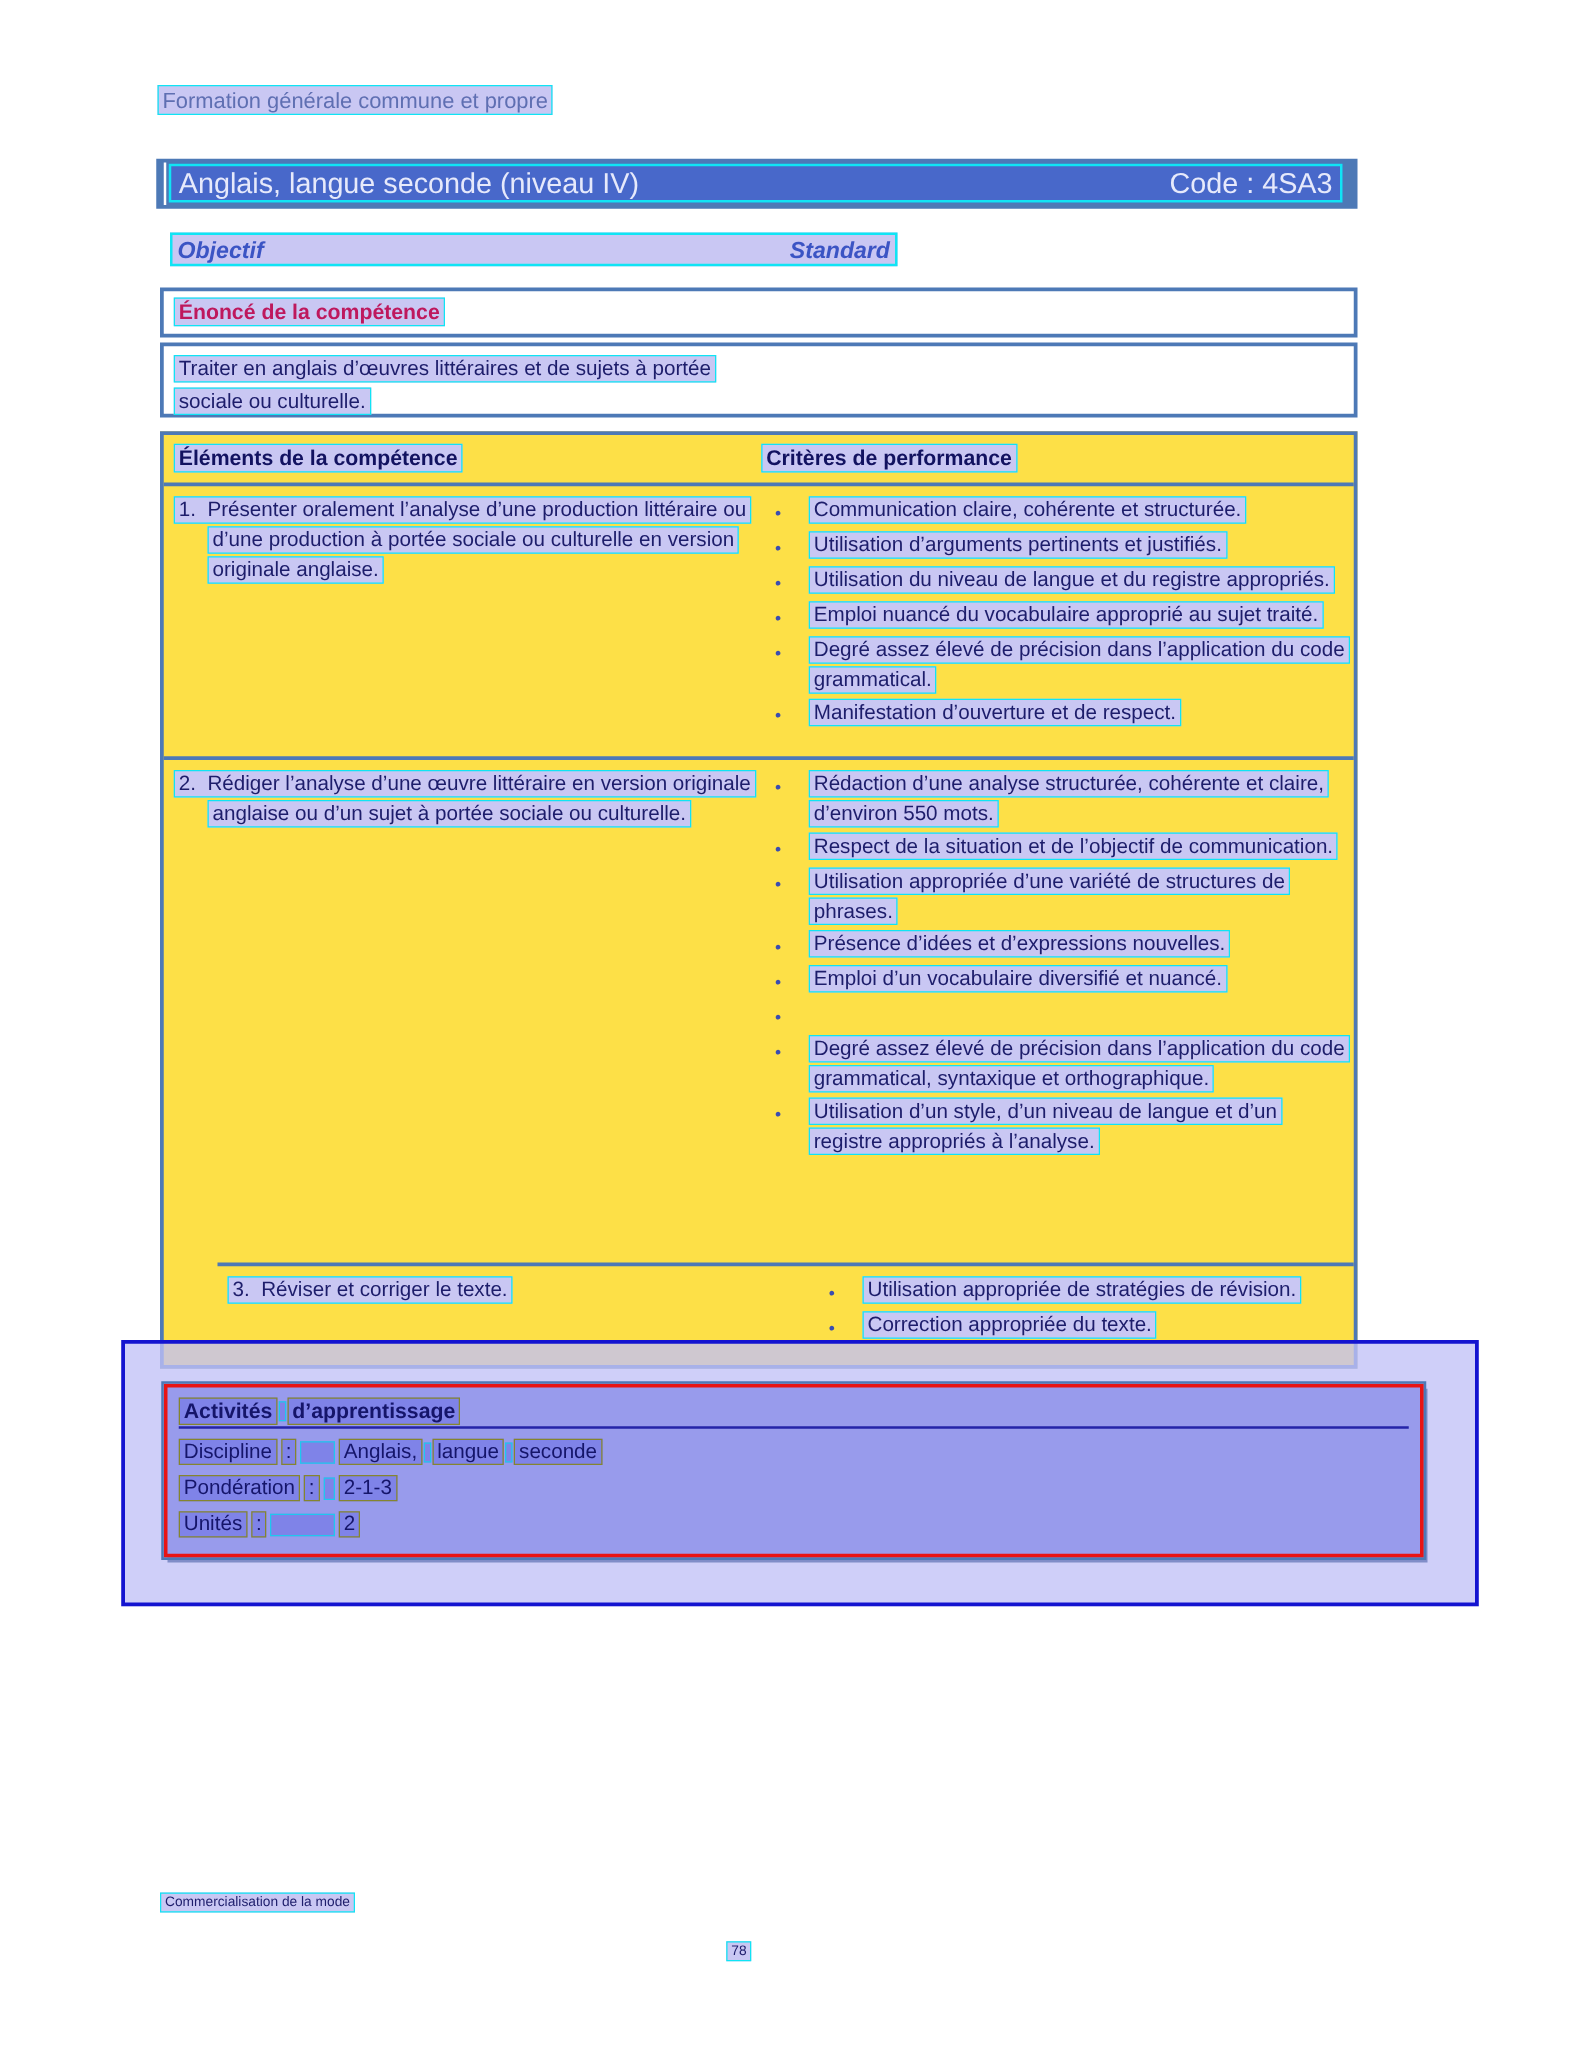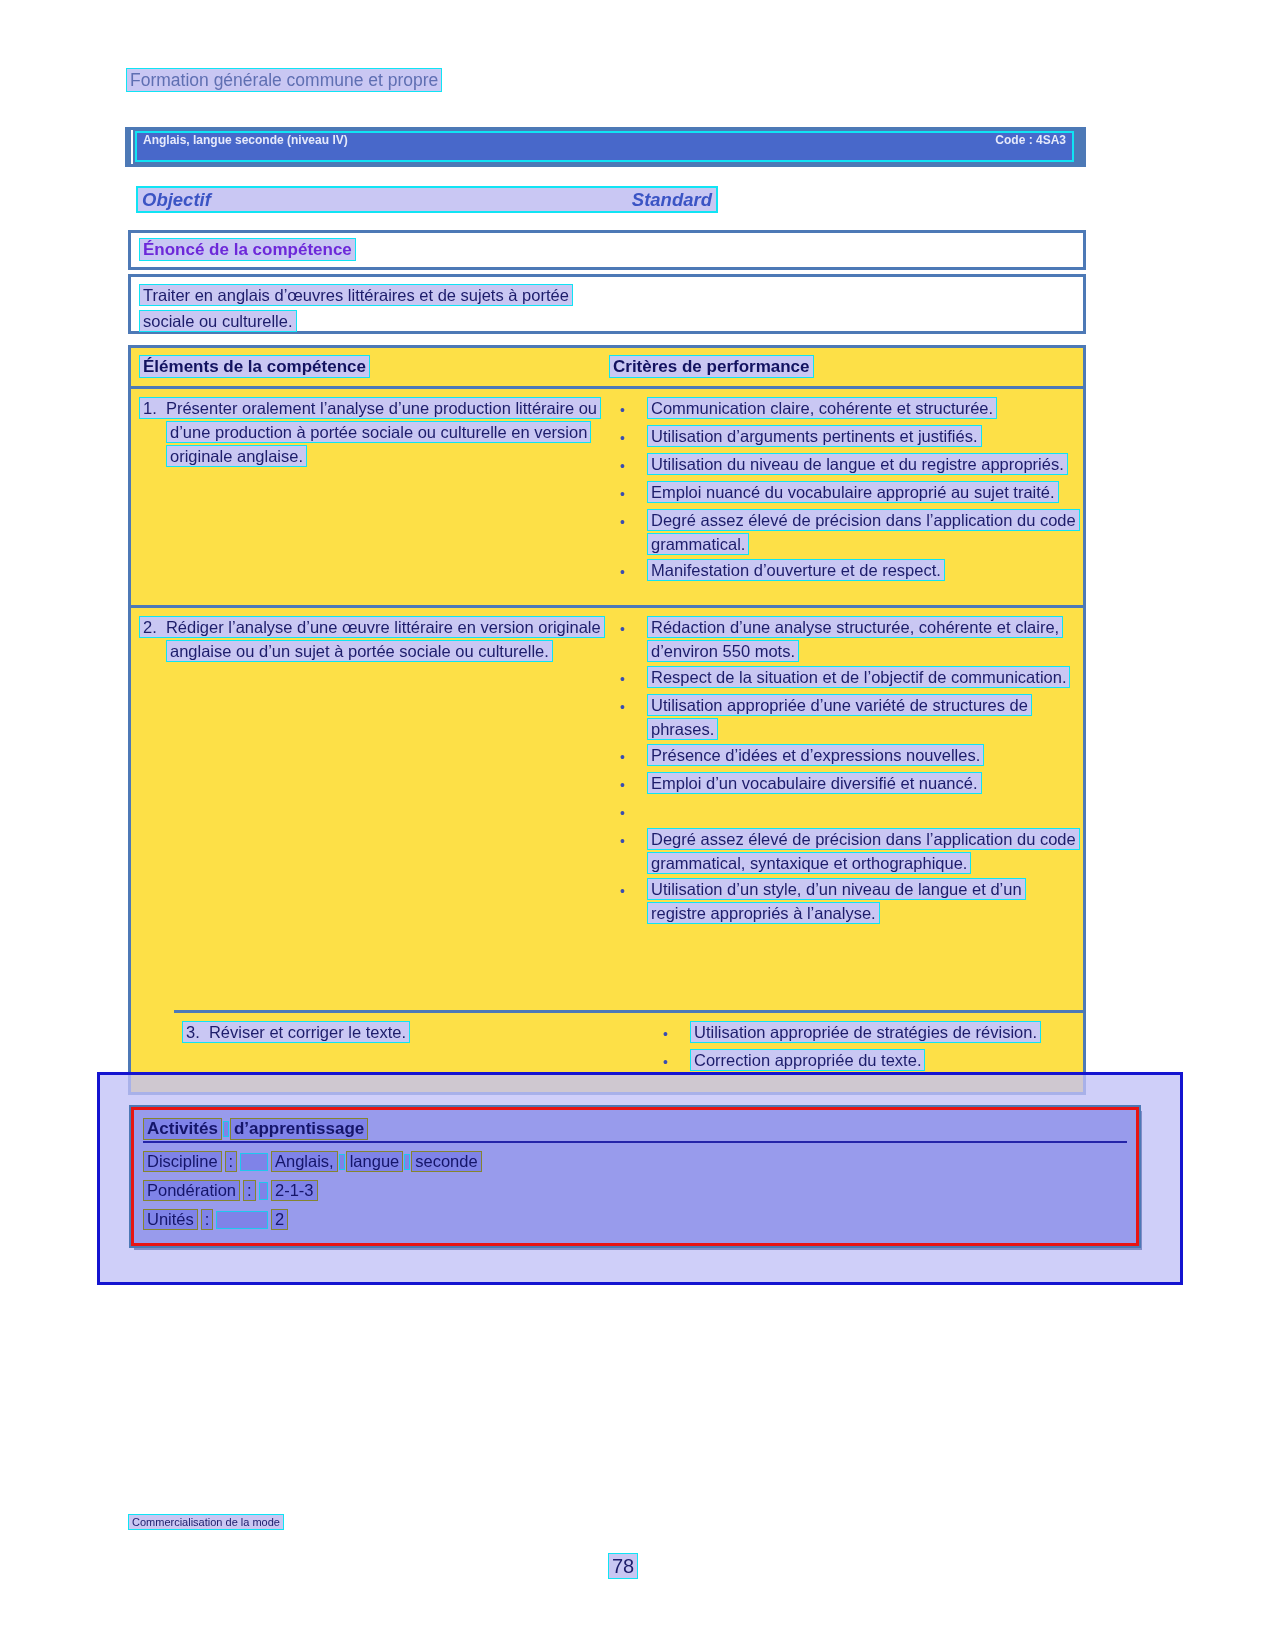--- a/index.html
+++ b/index.html
@@ -21,41 +21,41 @@
 
   .top-label { position:absolute; left:126px; top:70px; font-size:17.5px; }
 
   .header-bar {
     position:absolute; left:125px; top:127px; width:961px; height:40px;
     background:var(--bar-fill,#4d79b6);
   }
   .bar-gap { position:absolute; left:6px; top:3px; bottom:3px; width:2px; background:#fff; }
   .bar-hl {
     position:absolute; left:10px; right:12px; top:4px; bottom:5px;
-    display:flex; justify-content:space-between; align-items:flex-start;
+    display:flex; justify-content:space-between; align-items:flex-end;
     background:var(--bar-highlight,#4868ca);
     border:2px solid var(--highlight-border,#10e4f4);
-    padding:0 6px; color:var(--bar-text,#e6e9fb); font-size:12px;font-weight:bold;
+    padding:0 6px; color:var(--bar-text,#e6e9fb); font-size:23px;
   }
 
   .objstd {
     position:absolute; left:136px; top:186px; width:582px; height:27px;
     display:flex; justify-content:space-between; align-items:center;
     background:var(--highlight-fill,#c9c7f3);
     border:2px solid var(--highlight-border,#10e4f4);
     padding:0 4px; font-weight:bold; font-style:italic; font-size:18.5px;
     color:var(--title-blue,#3b54c4);
   }
 
   .box {
     position:absolute; left:128px; width:958px;
     border:3px solid var(--steel-border,#4d79b6); background:#fff;
   }
   .enonce-h { top:230px; height:40px; padding:7px 0 0 8px; font-weight:bold; font-size:17px; }
-  .enonce-h .hl { color:#6d28d9; }
+  .enonce-h .hl { color:#be185d; }
   .enonce-b { top:274px; height:60px; padding:5px 0 0 8px; }
   .enonce-b .txt { max-width:452px; line-height:26px; }
 
   .table {
     position:absolute; left:128px; top:345px; width:958px; height:750px;
     border:3px solid var(--steel-border,#4d79b6); background:#fde047;
     display:flex; flex-direction:column;
   }
   .thead {
     display:flex; font-weight:bold; font-size:17px;
@@ -110,21 +110,21 @@
   .act-row { display:flex; align-items:center; }
   .act-label-area { flex:0 0 128px; display:flex; align-items:center; }
   .gap-fill {
     flex:1; height:18px; margin:0 3px;
     background:var(--activities-word-fill,#7f83e8);
     border:1px solid #1ec8ee;
   }
   .hw-colon { margin-left:3px; }
 
   .footer { position:absolute; left:128px; top:1516px; font-size:11px; }
-  .pagenum { position:absolute; left:608px; top:1555px; font-size:20px;text-align:center; }
+  .pagenum { position:absolute; left:581px; top:1555px; font-size:11px;text-align:center; }
 </style>
 </head>
 <body>
 
 <div>
 
   <div class="top-label">
     <span class="hl muted">Formation générale commune et propre</span>
   </div>
 

